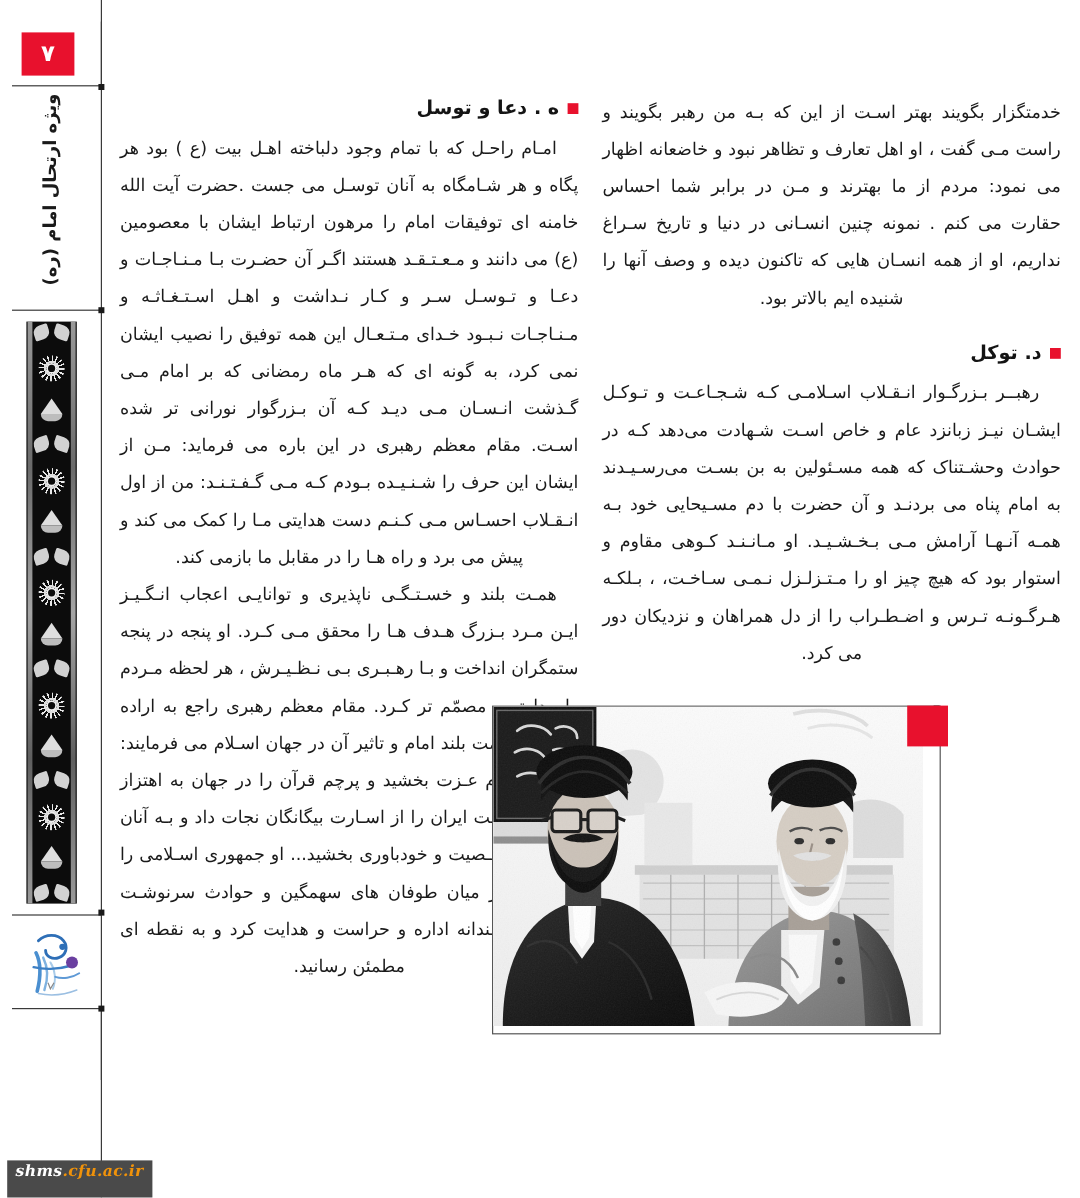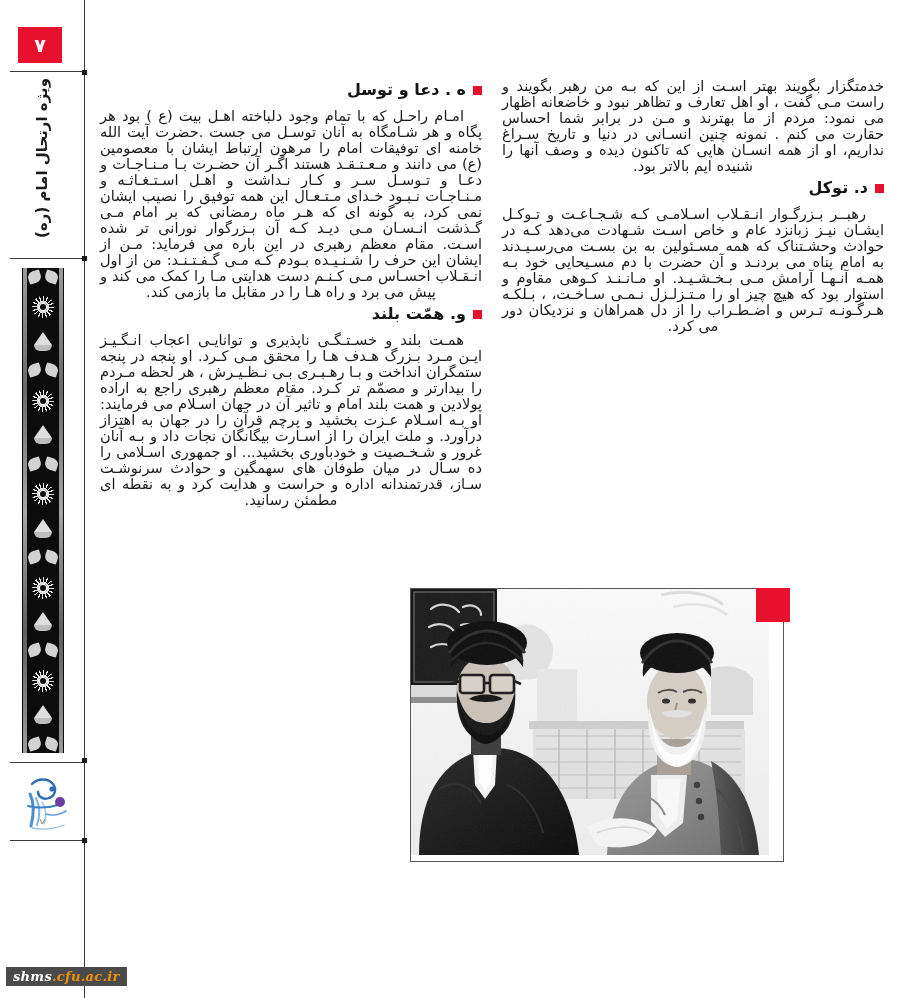--- a/index.html
+++ b/index.html
@@ -233,21 +233,21 @@
     width: 5px;
     height: 5px;
     background: #1a1a1a;
   }
 
   
   .footer-watermark {
     position: absolute;
     left: 6px;
     top: 967px;
-    height: 19px;
+    height: 32px;
     background: #4a4a4a;
     color: #ffffff;
     font-family: "DejaVu Serif", "Liberation Serif", serif;
     font-style: italic;
     font-weight: bold;
     font-size: 13px;
     line-height: 19px;
     padding: 0 7px;
     letter-spacing: 0.3px;
     direction: ltr;
@@ -288,21 +288,21 @@
     display: inline-block;
     width: 9px;
     height: 9px;
     background: #e8112d;
     flex: 0 0 auto;
   }
 
   p.body-text {
     margin: 0 0 0 0;
     font-size: 14.6px;
-    line-height: 16px;
+    line-height: 31px;
     text-align: justify;
     text-align-last: center;
     color: #1a1a1a;
     text-indent: 18px;
   }
   p.body-text.no-indent { text-indent: 0; }
   p.body-text + p.body-text { margin-top: 0; }
 
   
   .photo-block {
@@ -413,31 +413,27 @@
 
   <div class="columns">
 
     <div class="col col-left">
       <h2 class="section-heading">
         <span class="heading-bullet"></span>
         <span>ه . دعا و توسل</span>
       </h2>
       <p class="body-text">امـام راحـل که با تمام وجود دلباخته اهـل بیت (ع ) بود هر پگاه و هر شـامگاه به آنان توسـل می جست .حضرت آیت الله خامنه ای توفیقات امام را مرهون ارتباط ایشان با معصومین (ع) می دانند و مـعـتـقـد هستند اگـر آن حضـرت بـا مـنـاجـات و دعـا و تـوسـل سـر و کـار نـداشت و اهـل اسـتـغـاثـه و مـنـاجـات نـبـود خـدای مـتـعـال این همه توفیق را نصیب ایشان نمی کرد، به گونه ای که هـر ماه رمضانی که بر امام مـی گـذشت انـسـان مـی دیـد کـه آن بـزرگوار نورانی تر شده اسـت. مقام معظم رهبری در این باره می فرماید: مـن از ایشان این حرف را شـنـیـده بـودم کـه مـی گـفـتـنـد: من از اول انـقـلاب احسـاس مـی کـنـم دست هدایتی مـا را کمک می کند و پیش می برد و راه هـا را در مقابل ما بازمی کند.</p>
 
-      <h2 class="section-heading" style="margin-top:2px;">
-        <span class="heading-bullet"></span>
-        <span>و. همّت بلند</span>
-      </h2>
       <p class="body-text">همـت بلند و خسـتـگـی ناپذیری و توانایـی اعجاب انـگـیـز ایـن مـرد بـزرگ هـدف هـا را محقق مـی کـرد. او پنجه در پنجه ستمگران انداخت و بـا رهـبـری بـی نـظـیـرش ، هر لحظه مـردم را بیدارتر و مصمّم تر کـرد. مقام معظم رهبری راجع به اراده پولادین و همت بلند امام و تاثیر آن در جهان اسـلام می فرمایند: او بـه اسـلام عـزت بخشید و پرچم قرآن را در جهان به اهتزاز درآورد. و ملت ایران را از اسـارت بیگانگان نجات داد و بـه آنان غرور و شـخـصیت و خودباوری بخشید... او جمهوری اسـلامی را ده سـال در میان طوفان های سهمگین و حوادث سرنوشـت سـاز، قدرتمندانه اداره و حراست و هدایت کرد و به نقطه ای مطمئن رسانید.</p>
     </div>
 
     <div class="col col-right">
       <p class="body-text no-indent">خدمتگزار بگویند بهتر اسـت از این که بـه من رهبر بگویند و راست مـی گفت ، او اهل تعارف و تظاهر نبود و خاضعانه اظهار می نمود: مردم از ما بهترند و مـن در برابر شما احساس حقارت می کنم . نمونه چنین انسـانی در دنیا و تاریخ سـراغ نداریم، او از همه انسـان هایی که تاکنون دیده و وصف آنها را شنیده ایم بالاتر بود.</p>
 
-      <h2 class="section-heading" style="margin-top:2px;">
+      <h2 class="section-heading" style="margin-top:18px;">
         <span class="heading-bullet"></span>
         <span>د. توکل</span>
       </h2>
       <p class="body-text">رهبــر بـزرگـوار انـقـلاب اسـلامـی کـه شـجـاعـت و تـوکـل ایشـان نیـز زبانزد عام و خاص اسـت شـهادت می‌دهد کـه در حوادث وحشـتناک که همه مسـئولین به بن بسـت می‌رسـیـدند به امام پناه می بردنـد و آن حضرت با دم مسـیحایی خود بـه همـه آنـهـا آرامش مـی بـخـشـیـد. او مـانـنـد کـوهی مقاوم و استوار بود که هیچ چیز او را مـتـزلـزل نـمـی سـاخـت، ، بـلکـه هـرگـونـه تـرس و اضـطـراب را از دل همراهان و نزدیکان دور می کرد.</p>
     </div>
   </div>
 
   <div class="photo-block">
     <div class="photo-frame">
       <div class="photo">

